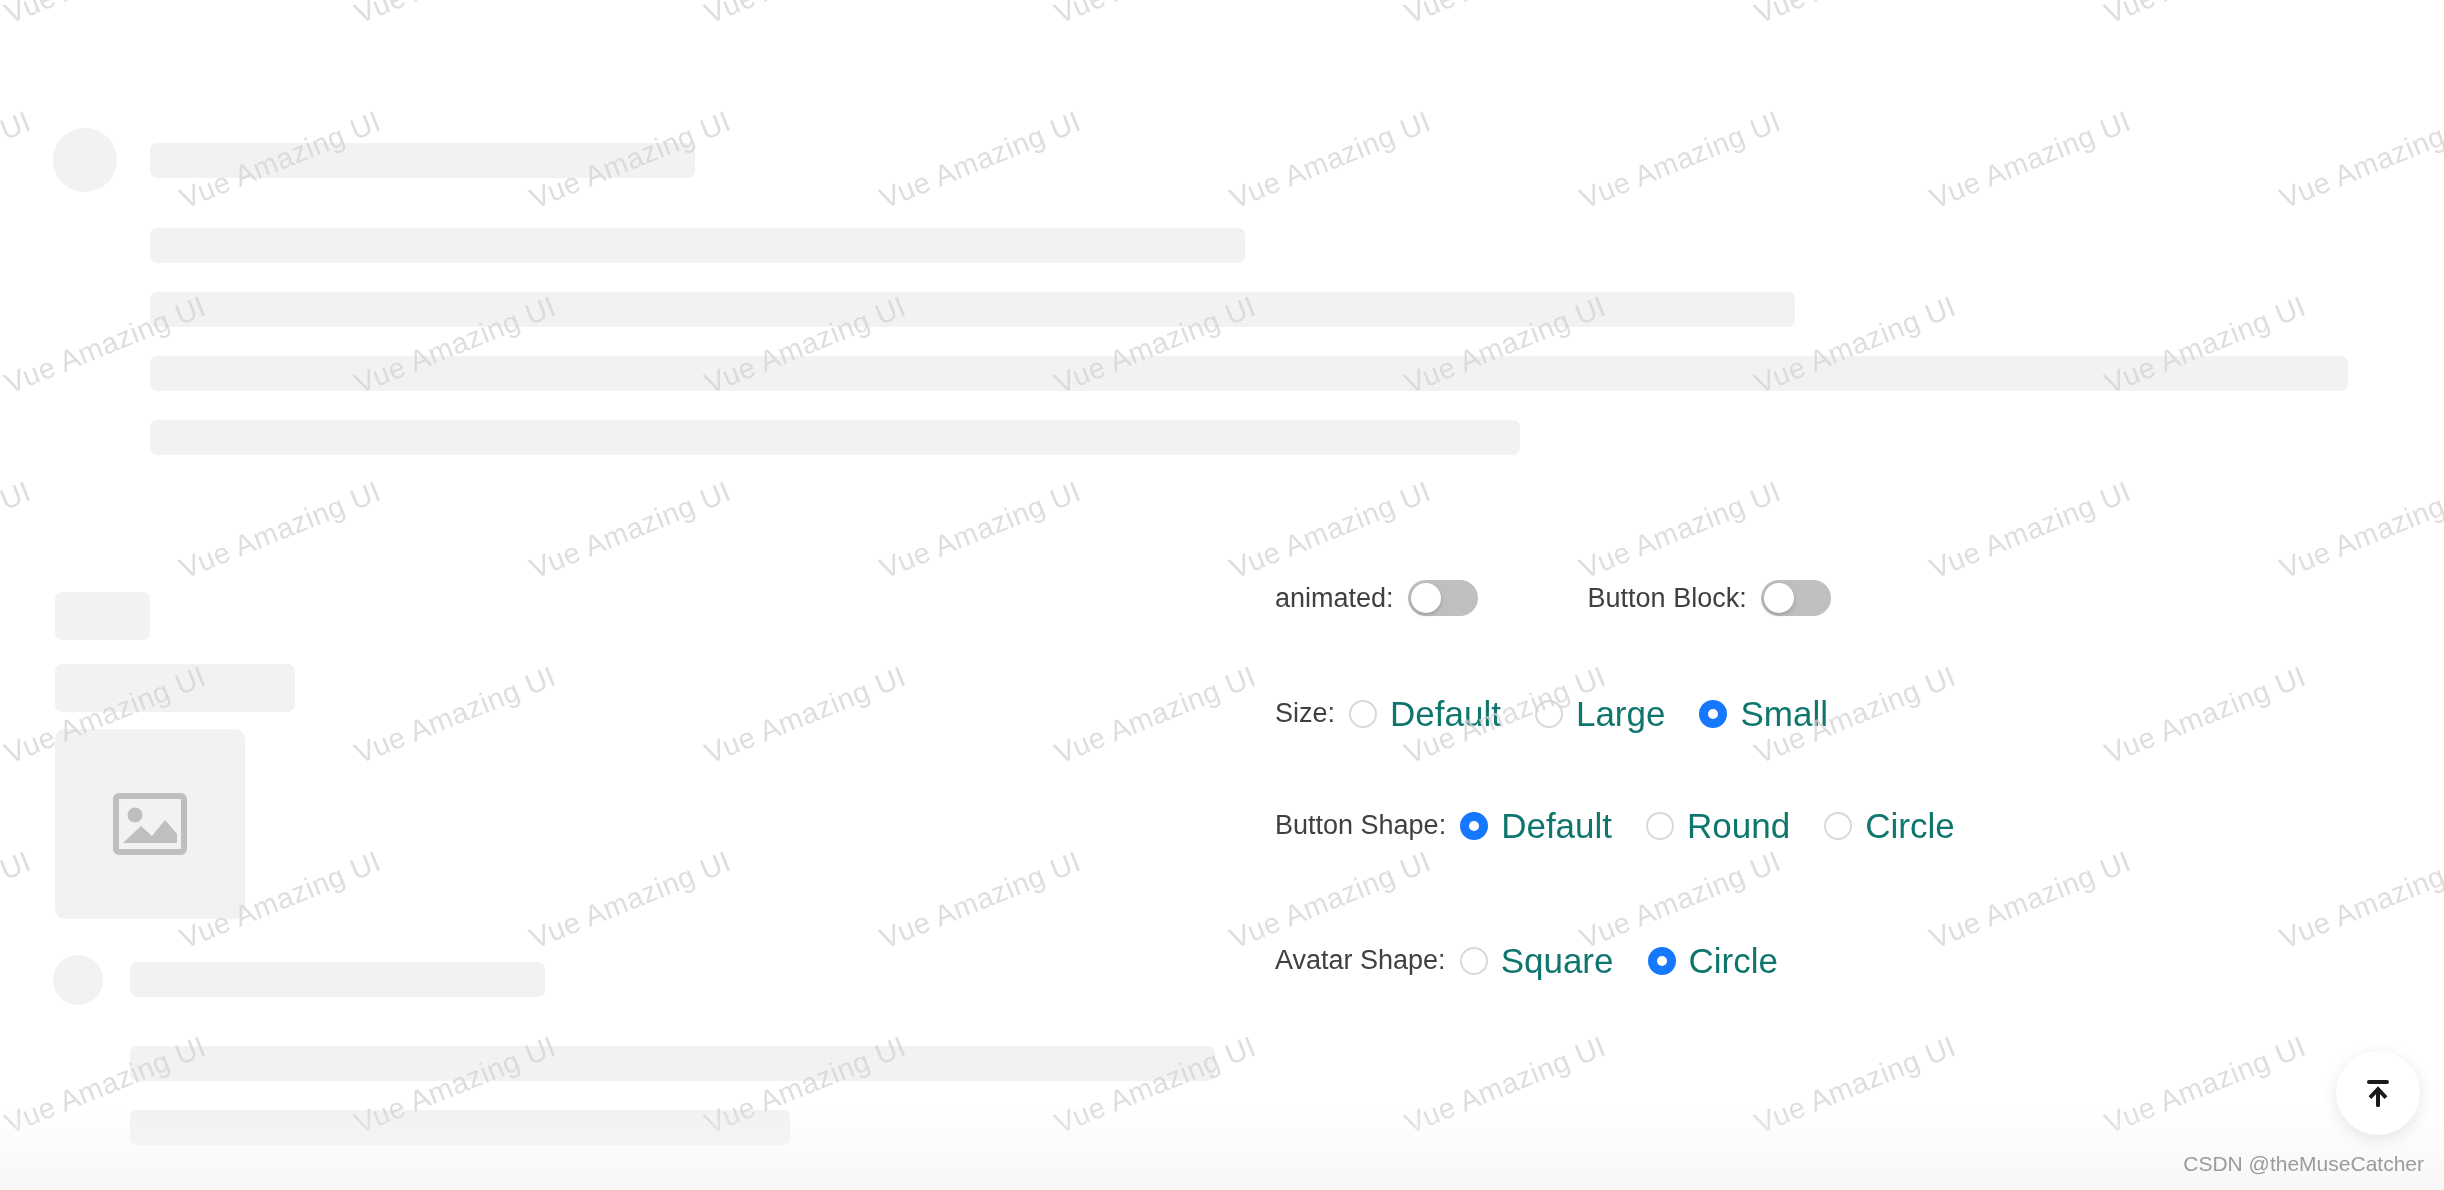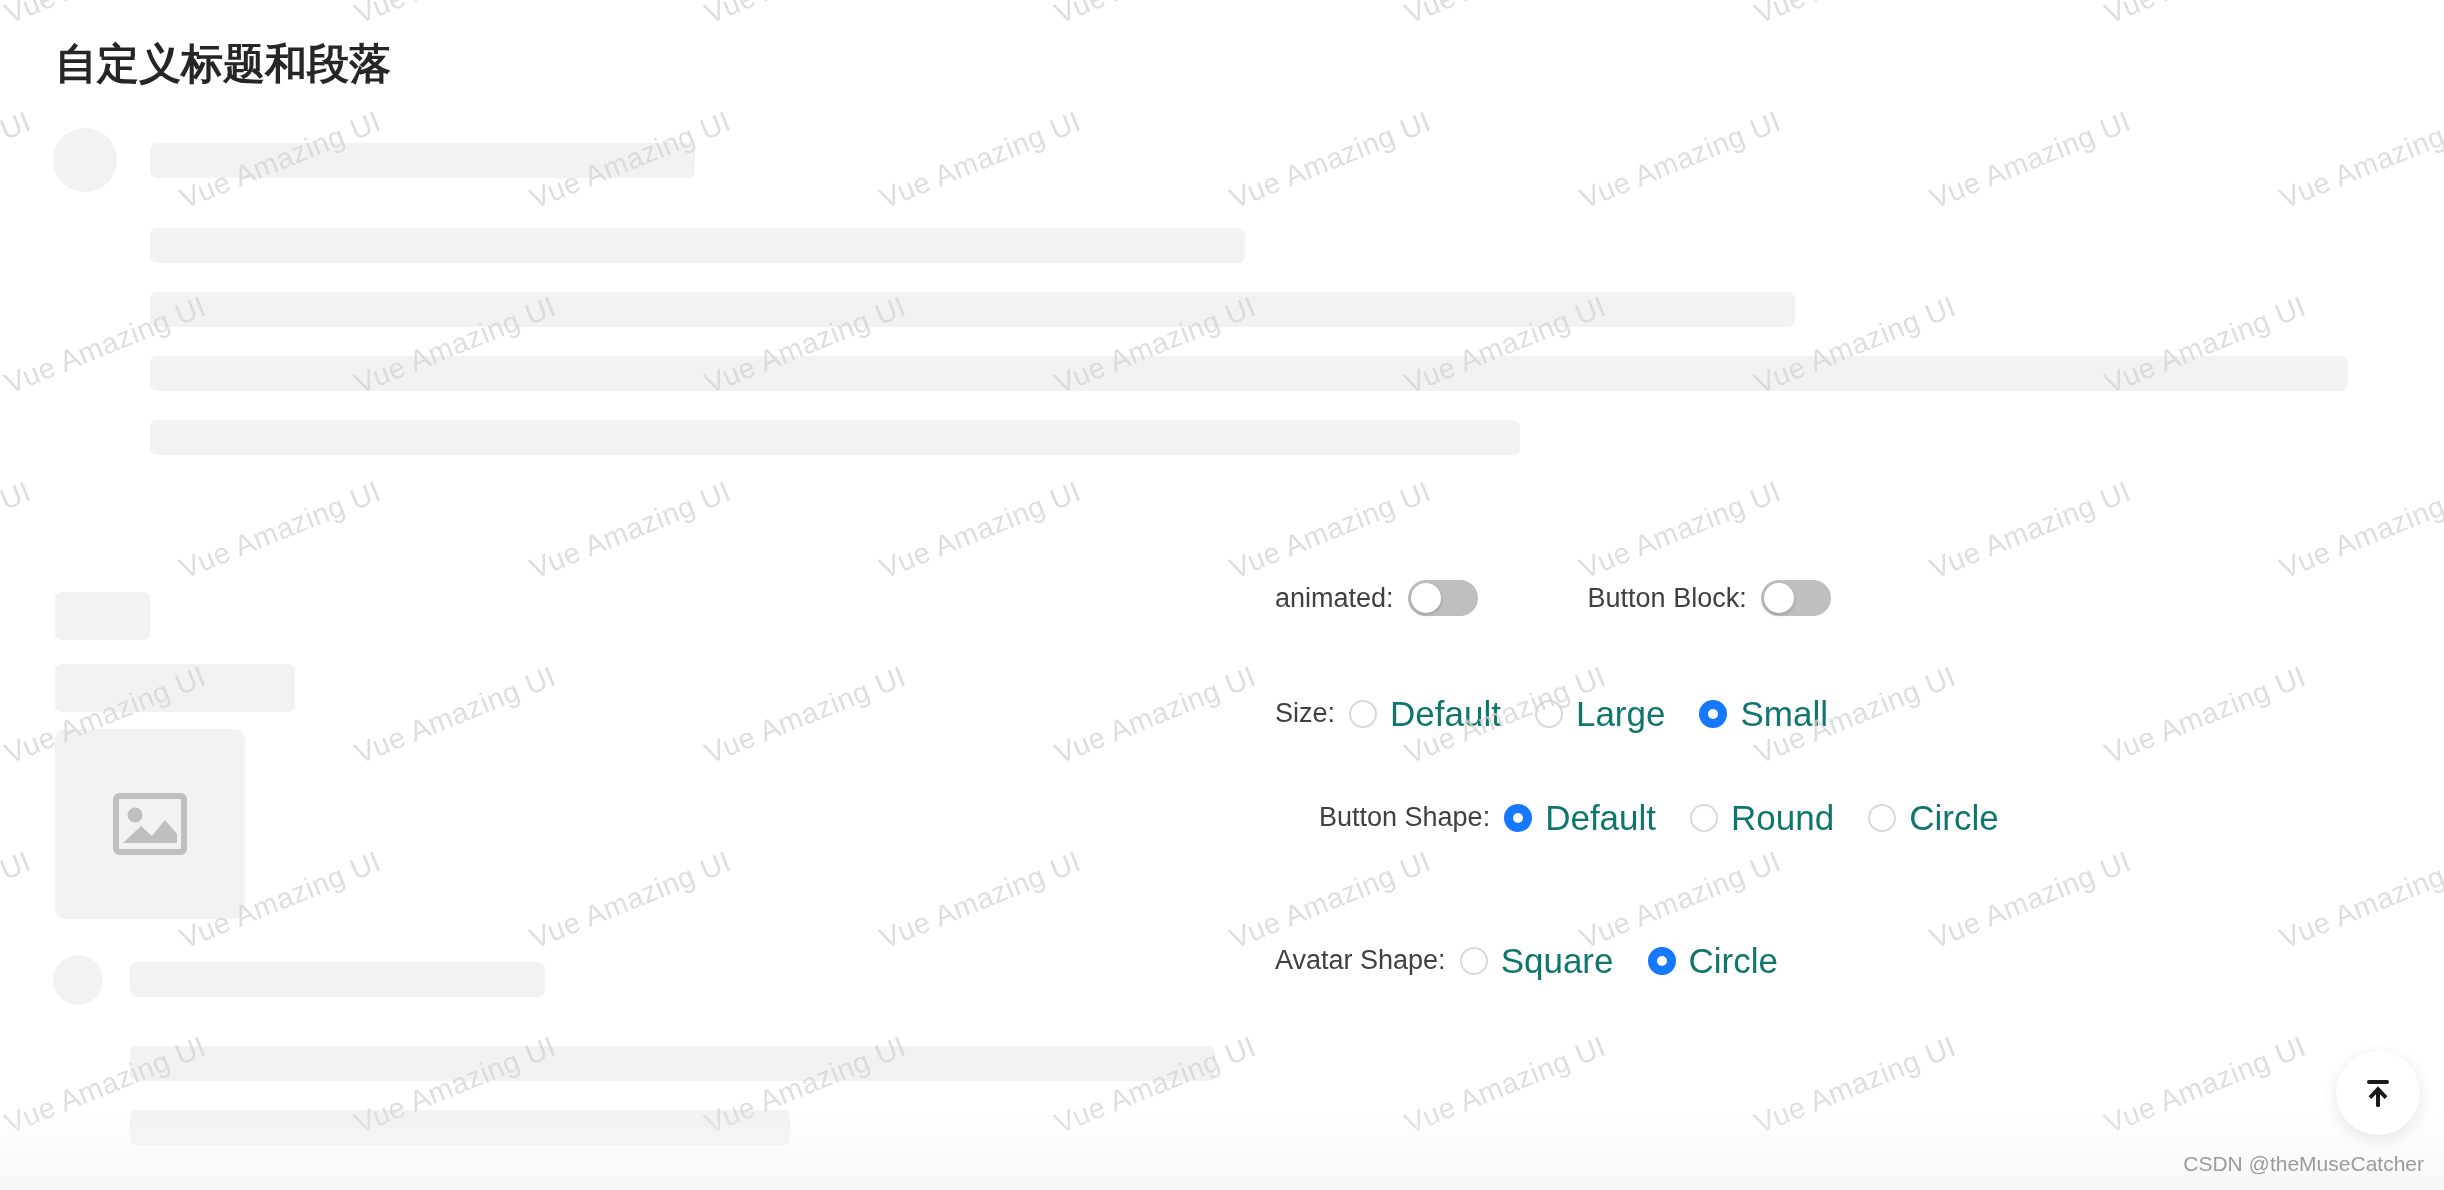--- a/index.html
+++ b/index.html
@@ -115,21 +115,21 @@
   }
   .ctrl-row {
     display: flex;
     align-items: center;
     position: absolute;
     left: 0;
     white-space: nowrap;
   }
   #row-switches { top: 0px; }
   #row-size     { top: 116px; text-align: right; }
-  #row-btnshape { top: 220px; margin-left: 44px; }
+  #row-btnshape { top: 228px; }
   #row-avshape  { top: 348px; margin-top: 15px; }
 
   .ctrl-label {
     font-size: 27px;
     color: #404040;
     margin-right: 14px;
     line-height: 1;
   }
 
   
@@ -280,21 +280,20 @@
       <span class="wm" style="left: 350px; top: 1110px;">Vue Amazing UI</span>
       <span class="wm" style="left: 700px; top: 1110px;">Vue Amazing UI</span>
       <span class="wm" style="left: 1050px; top: 1110px;">Vue Amazing UI</span>
       <span class="wm" style="left: 1400px; top: 1110px;">Vue Amazing UI</span>
       <span class="wm" style="left: 1750px; top: 1110px;">Vue Amazing UI</span>
       <span class="wm" style="left: 2100px; top: 1110px;">Vue Amazing UI</span>
     </div>
 
   <div id="content">
 
-    <div class="section-title" id="title-1">自定义标题和段落</div>
 
     <div class="sk-avatar" id="avatar-1"></div>
     <div class="sk sk-anim" id="bar-title"></div>
     <div class="sk sk-anim" id="bar-p1"></div>
     <div class="sk sk-anim" id="bar-p2"></div>
     <div class="sk sk-anim" id="bar-p3"></div>
     <div class="sk sk-anim" id="bar-p4"></div>
 
 
     <div class="sk" id="sk-button"></div>

